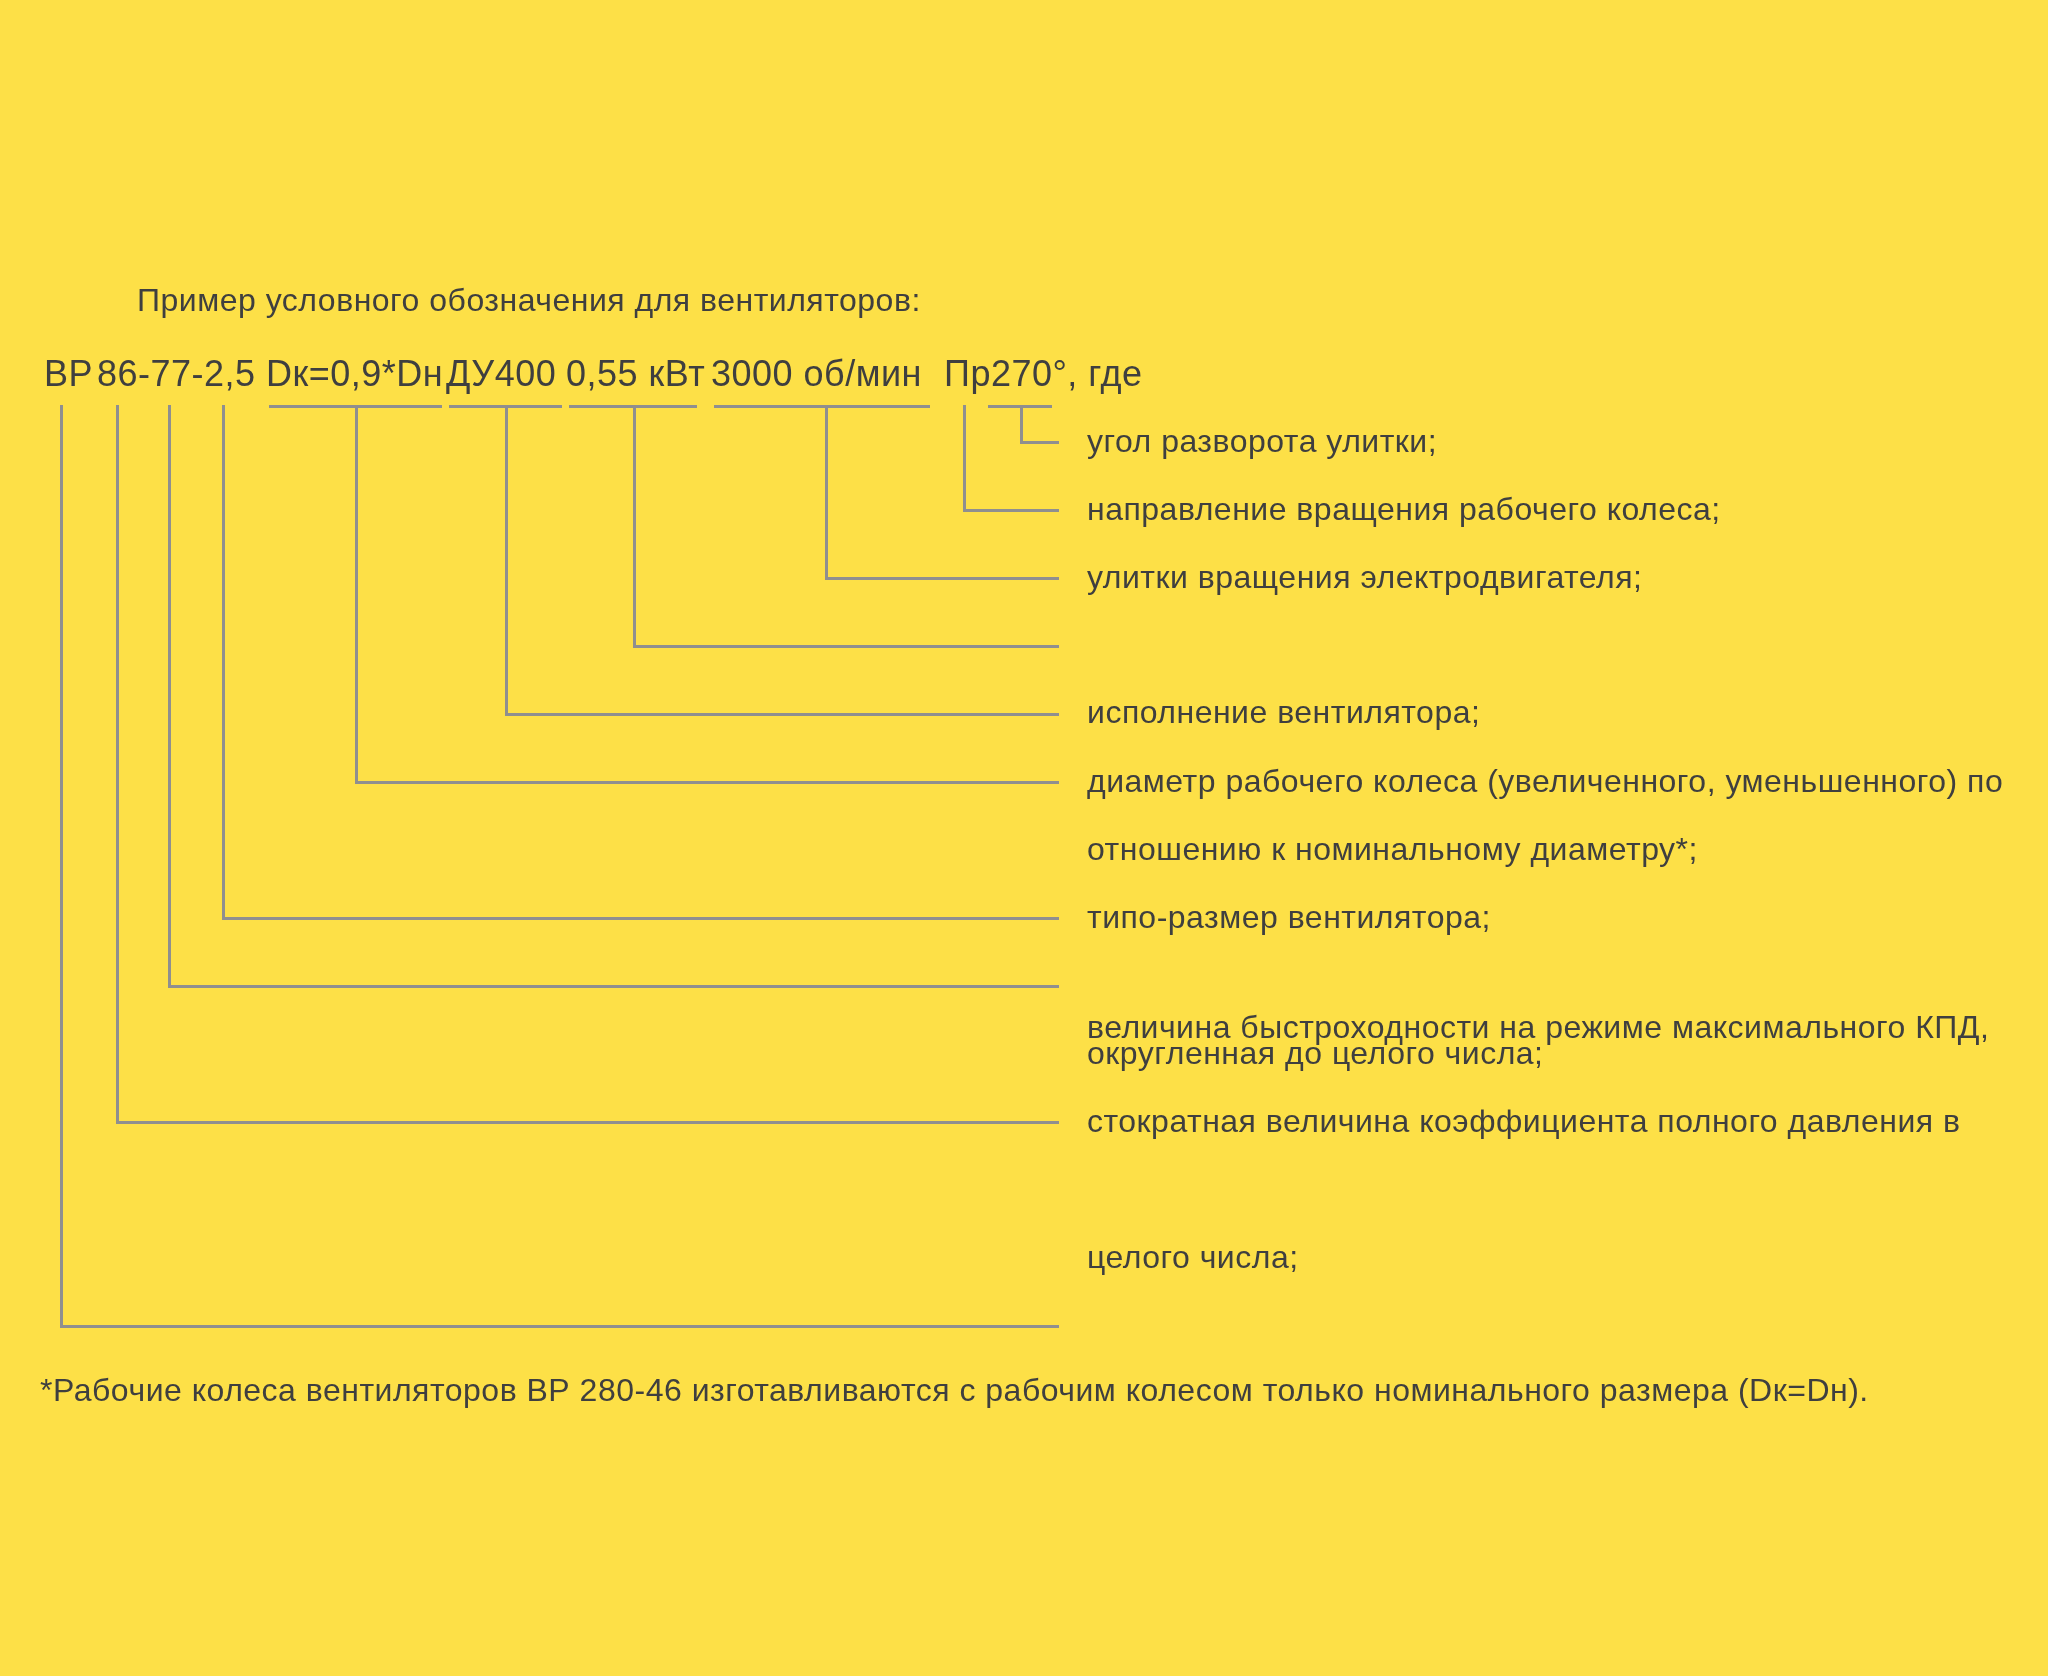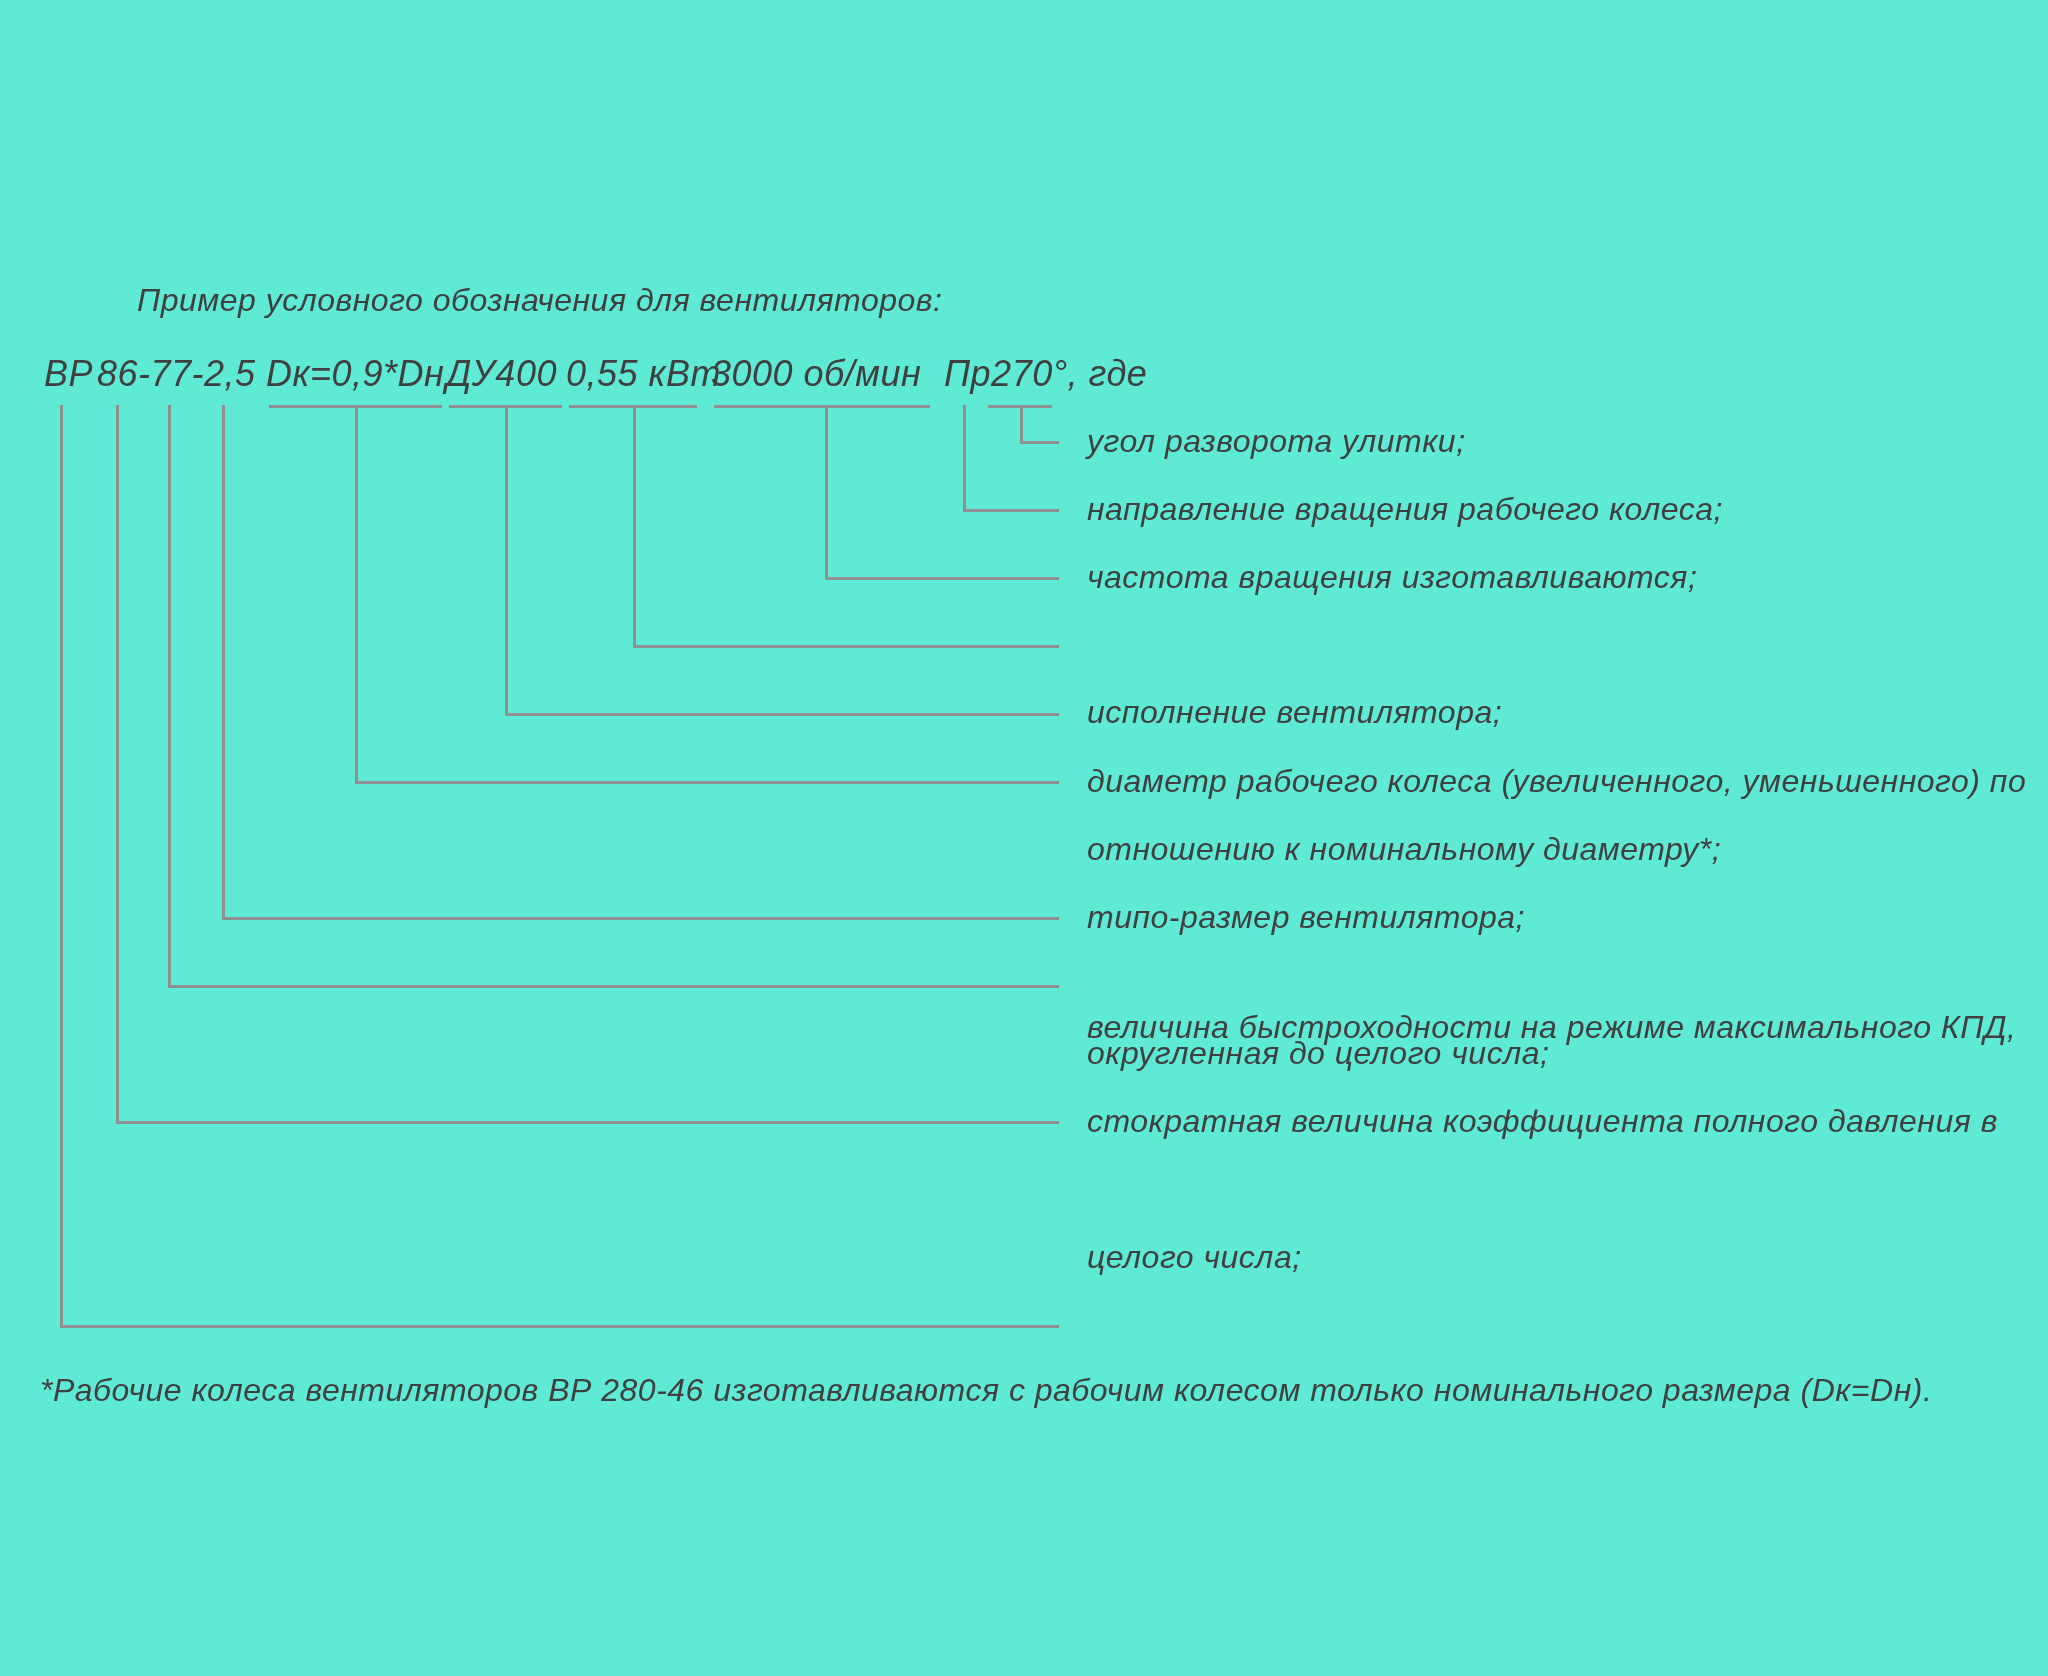--- a/index.html
+++ b/index.html
@@ -1,24 +1,23 @@
 <!DOCTYPE html>
 <html><head>
 <meta charset="utf-8">
 <style>
   html,body{margin:0;padding:0;background:#ffffff;}
   .page{
     position:relative;
     width:2048px;
     height:1676px;
-    background:#5eead4;
+    background:#fde047;
     font-family:"Liberation Sans", sans-serif;
     color:#3f3f3f;
     overflow:hidden;
-    font-style:italic;
   }
   .title{
     position:absolute;
     left:137px; top:282px;
     font-size:32px;
     line-height:36px;
     letter-spacing:0.5px;
     white-space:nowrap;
     color:#3f3f3f;
   }
@@ -94,21 +93,21 @@
   <div class="ln" style="left:633px;top:645px;width:426px;height:3px"></div>
   <div class="ln" style="left:505px;top:713px;width:554px;height:3px"></div>
   <div class="ln" style="left:355px;top:781px;width:704px;height:3px"></div>
   <div class="ln" style="left:222px;top:917px;width:837px;height:3px"></div>
   <div class="ln" style="left:168px;top:985px;width:891px;height:3px"></div>
   <div class="ln" style="left:116px;top:1121px;width:943px;height:3px"></div>
   <div class="ln" style="left:60px;top:1325px;width:999px;height:3px"></div>
 
   <div class="lbl" style="top:407px">угол разворота улитки;</div>
   <div class="lbl" style="top:475px">направление вращения рабочего колеса;</div>
-  <div class="lbl" style="top:543px">частота вращения изготавливаются;</div>
+  <div class="lbl" style="top:543px">улитки вращения электродвигателя;</div>
   <div class="lbl" style="top:678px">исполнение вентилятора;</div>
   <div class="lbl" style="top:747px">диаметр рабочего колеса (увеличенного, уменьшенного) по</div>
   <div class="lbl" style="top:815px">отношению к номинальному диаметру*;</div>
   <div class="lbl" style="top:883px">типо-размер вентилятора;</div>
   <div class="lbl" style="top:993px">величина быстроходности на режиме максимального КПД,</div>
   <div class="lbl" style="top:1019px">округленная до целого числа;</div>
   <div class="lbl" style="top:1087px">стократная величина коэффициента полного давления в</div>
   <div class="lbl" style="top:1223px">целого числа;</div>
 
   <div class="footnote">*Рабочие колеса вентиляторов ВР 280-46 изготавливаются с рабочим колесом только номинального размера (Dк=Dн).</div>

